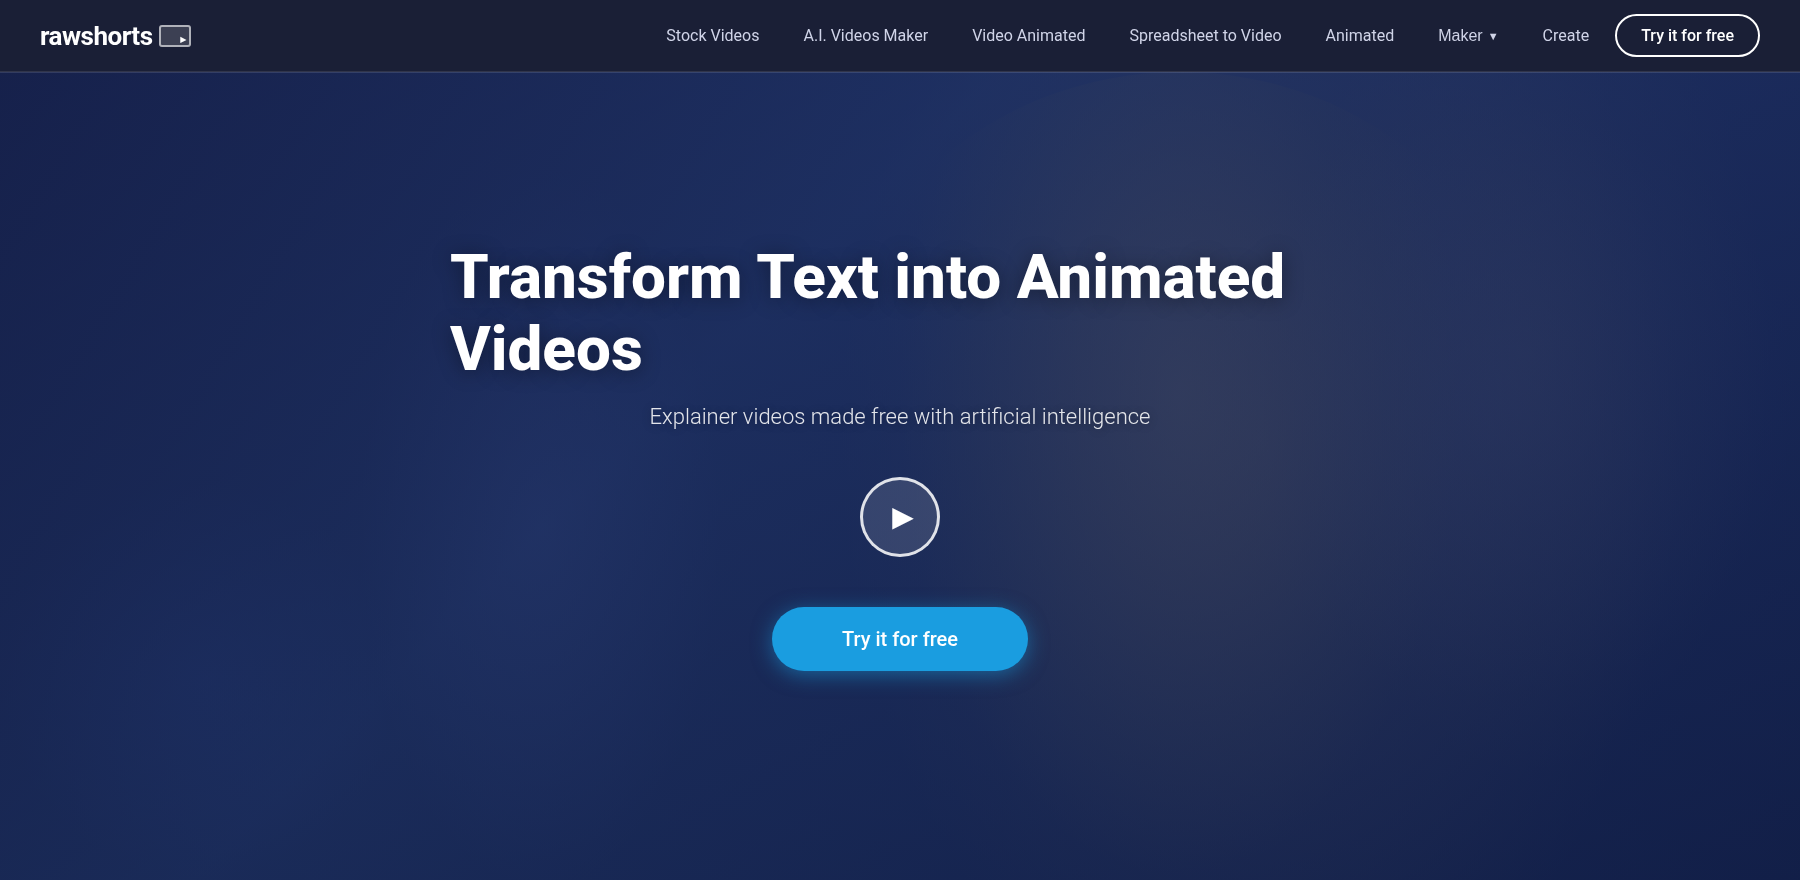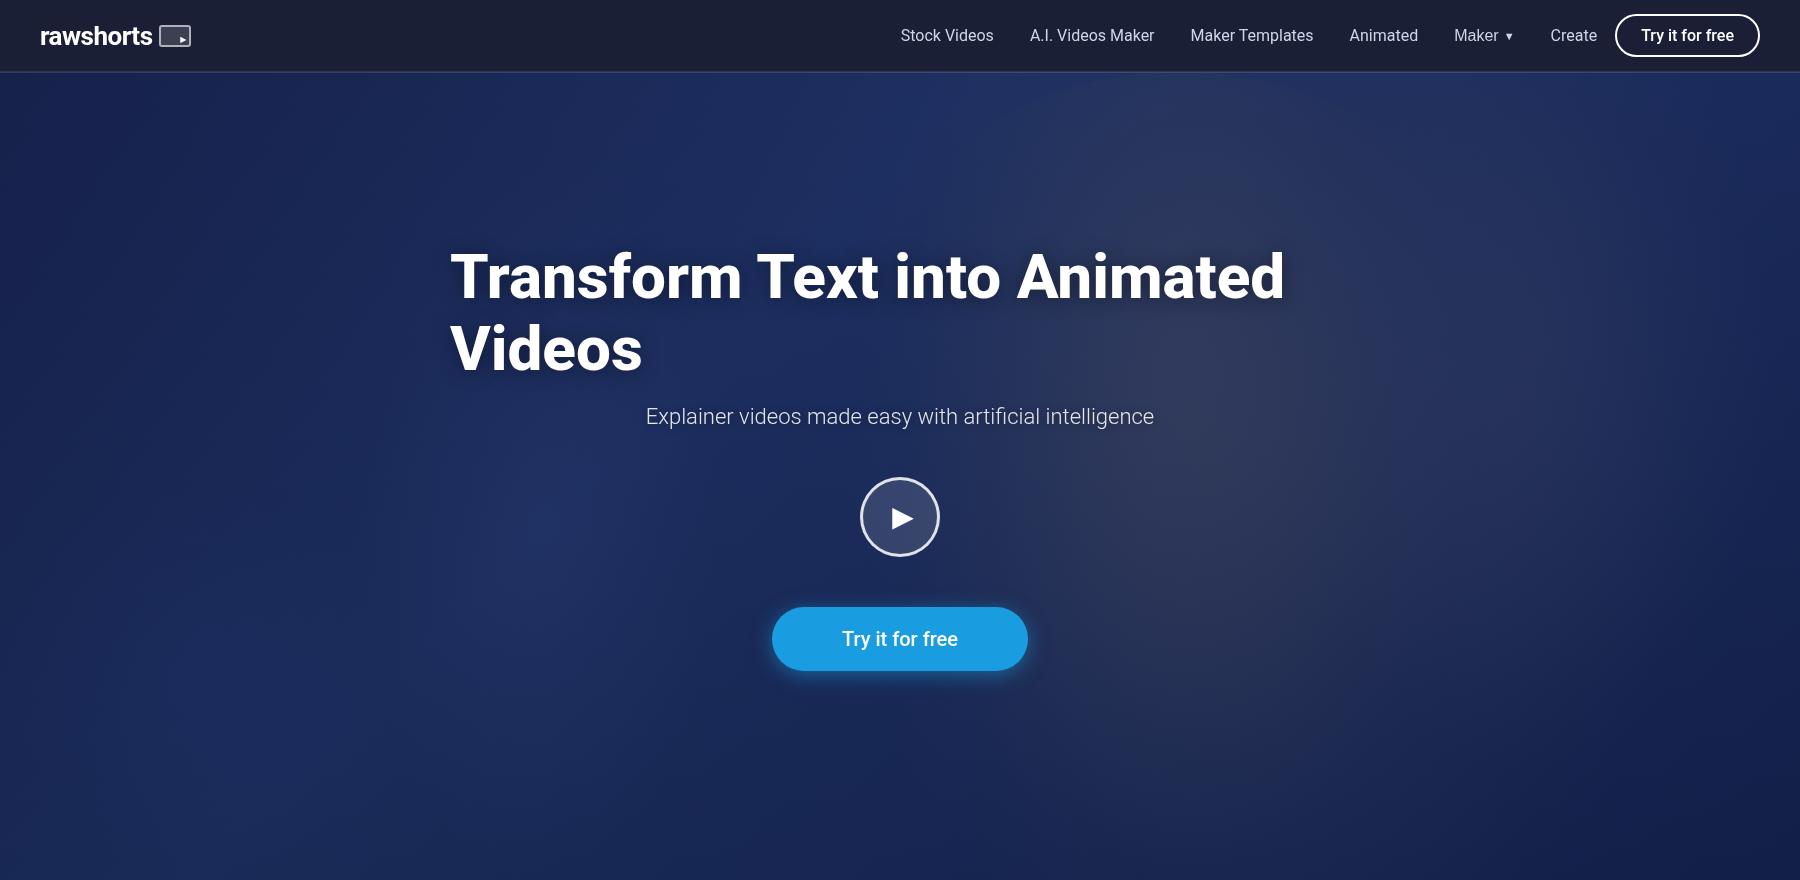--- a/index.html
+++ b/index.html
@@ -61,20 +61,21 @@
       color: white;
       font-size: 8px;
       position: absolute;
       right: 2px;
       bottom: 1px;
     }
 
     .nav-links {
       display: flex;
       align-items: center;
+      gap: 8px;
       list-style: none;
     }
 
     .nav-links li a,
     .nav-links li button {
       color: #d0d4e8;
       text-decoration: none;
       font-size: 16px;
       font-weight: 400;
       padding: 8px 18px;
@@ -275,21 +276,24 @@
   </a>
 
   <ul class="nav-links">
     <li>
       <a href="#">Stock Videos</a>
     </li>
     <li>
       <a href="#">A.I. Videos Maker</a>
     </li>
     <li>
-      <a href="#">Maker Templates</a>
+      <a href="#">Video Animated</a>
+    </li>
+    <li>
+      <a href="#">Spreadsheet to Video</a>
     </li>
     <li>
       <a href="#">Animated</a>
     </li>
     <li>
       <button>
         <span>Maker</span>
         <span class="nav-chevron">▼</span>
       </button>
     </li>
@@ -299,20 +303,20 @@
     <li>
       <a href="#" class="nav-try-btn">Try it for free</a>
     </li>
   </ul>
 </nav>
 
 <div class="navbar-line"></div>
 
 <div class="hero-content">
   <h1 class="hero-title">Transform Text into Animated Videos</h1>
-  <p class="hero-subtitle">Explainer videos made easy with artificial intelligence</p>
+  <p class="hero-subtitle">Explainer videos made free with artificial intelligence</p>
 
   <div class="play-button">
     <span class="play-icon">▶</span>
   </div>
 
   <a href="#" class="hero-cta-btn">Try it for free</a>
 </div>
 
 </body></html>

